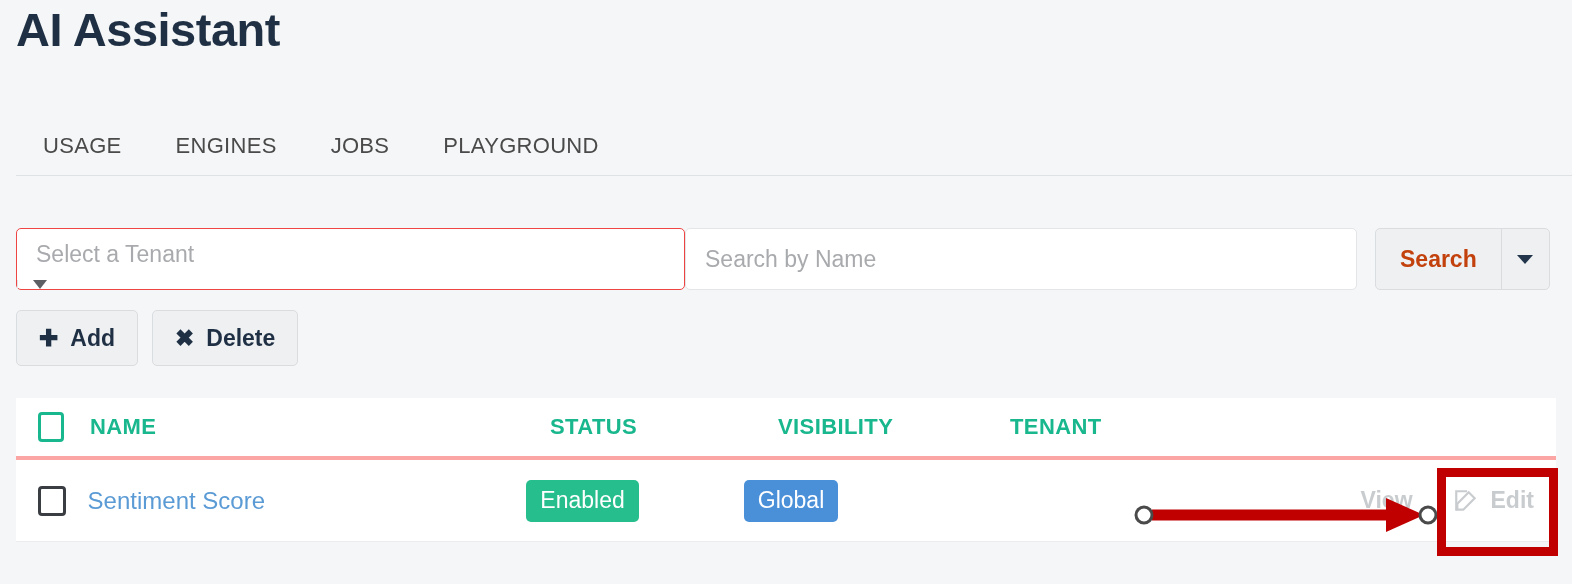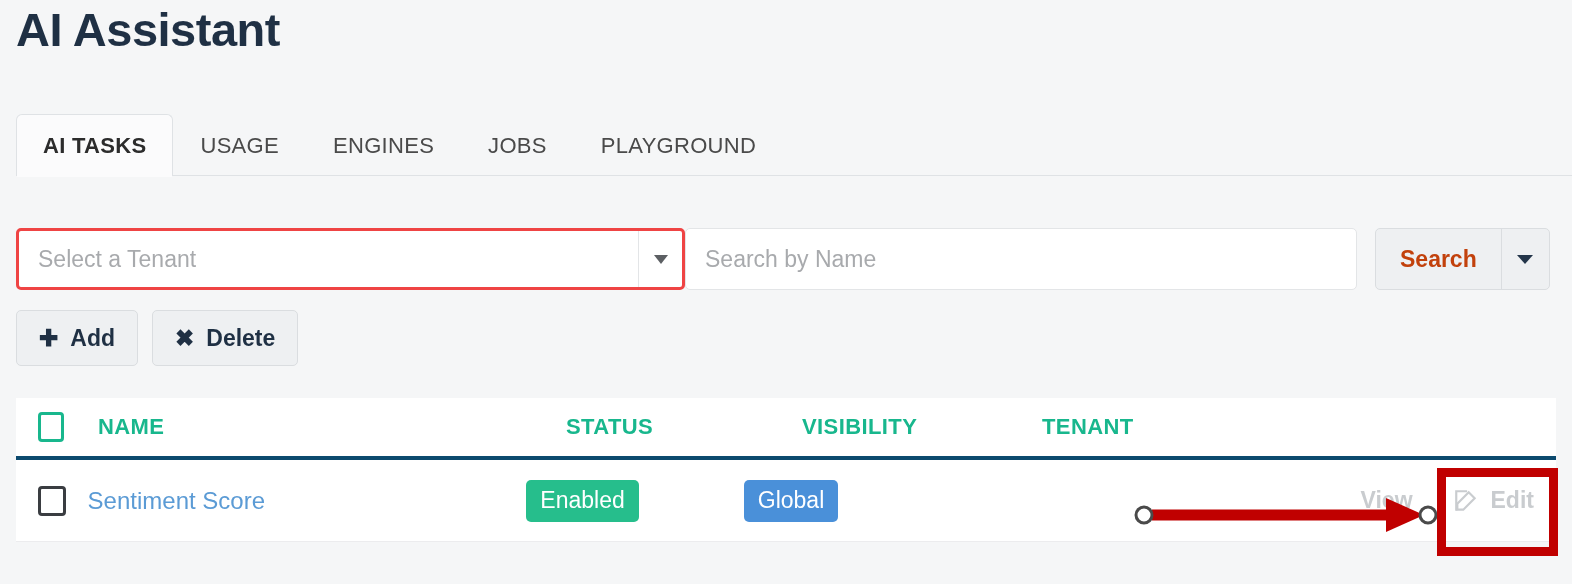--- a/index.html
+++ b/index.html
@@ -78,22 +78,23 @@
     left: 16px; top: 228px;
     width: 1540px; height: 62px;
     display: flex;
     align-items: stretch;
   }
   .tenant-select {
     position: relative;
     width: 669px;
     display: flex;
     background: #ffffff;
-    border: 3px solid #ef4444;
-    border-radius: 5px;
+    border: 1px solid #ef4444;
+    border-radius: 5px;
+    flex-direction: column;
   }
   .tenant-select .value {
     flex: 1;
     display: flex;
     align-items: center;
     padding-left: 19px;
     font-size: 23px;
     color: #a8aaad;
     white-space: nowrap;
   }
@@ -217,23 +218,22 @@
   .table {
     position: absolute;
     left: 16px; top: 398px;
     width: 1540px;
     background: #ffffff;
   }
   .thead {
     display: flex;
     align-items: center;
     height: 62px;
-    border-bottom: 4px solid #0c4a6e;
-    background: #ffffff;
-    gap: 8px;
+    border-bottom: 4px solid #fca5a5;
+    background: #ffffff;
   }
   .tr {
     display: flex;
     align-items: center;
     height: 82px;
     background: #ffffff;
     border-bottom: 1px solid #ececee;
   }
   .col-check { width: 74px; display: flex; align-items: center; padding-left: 22px; }
   .col-name { width: 460px; }
@@ -314,21 +314,20 @@
   }
 </style>
 </head>
 <body>
 
 <div class="page">
 
   <div class="page-title">AI Assistant</div>
 
   <div class="tabbar">
-    <div class="tab active">AI TASKS</div>
     <div class="tab">USAGE</div>
     <div class="tab">ENGINES</div>
     <div class="tab">JOBS</div>
     <div class="tab">PLAYGROUND</div>
   </div>
 
   <div class="filter-row">
 
     <div class="tenant-select">
       <div class="value">Select a Tenant</div>

